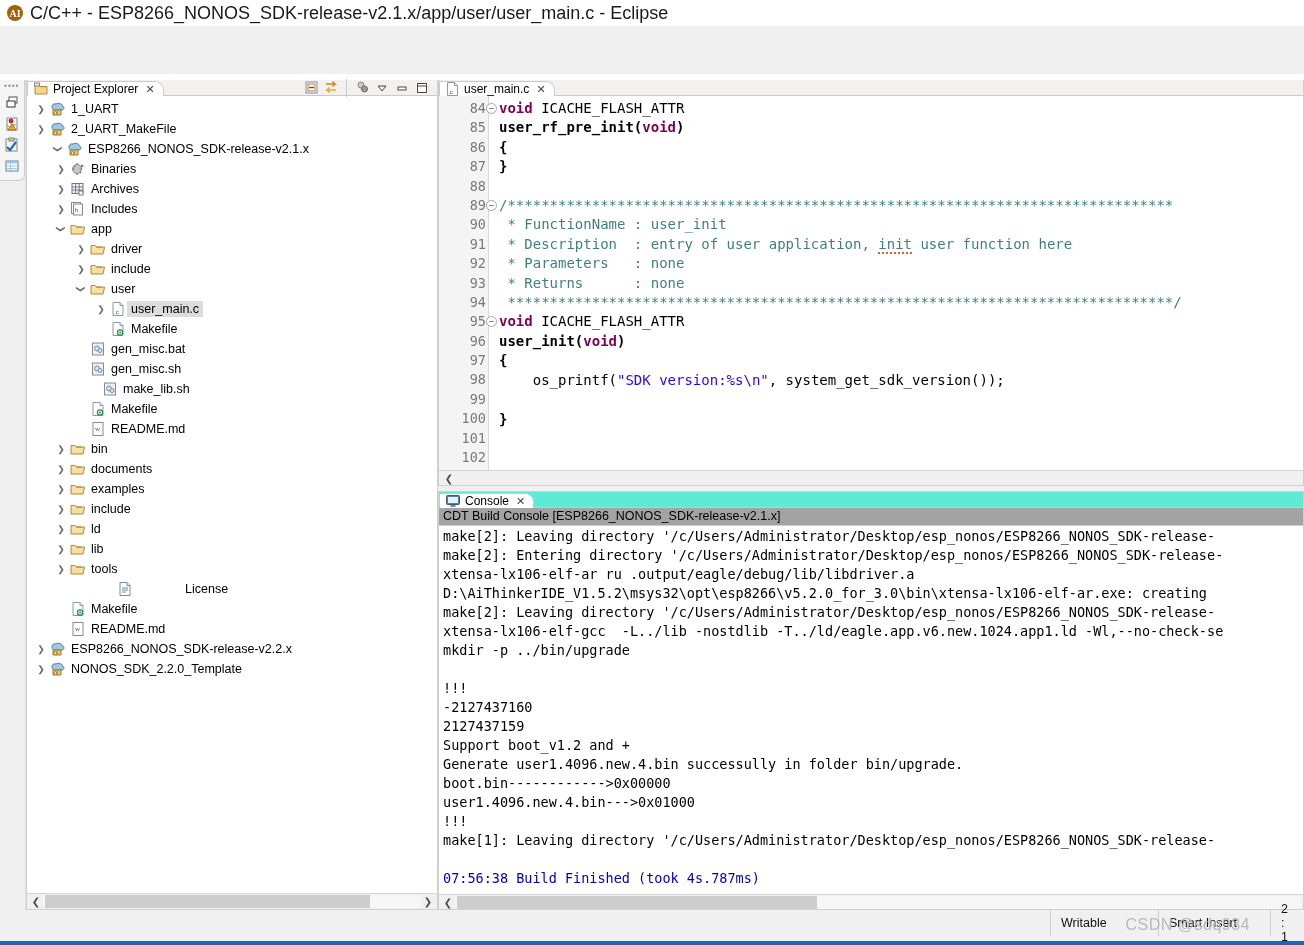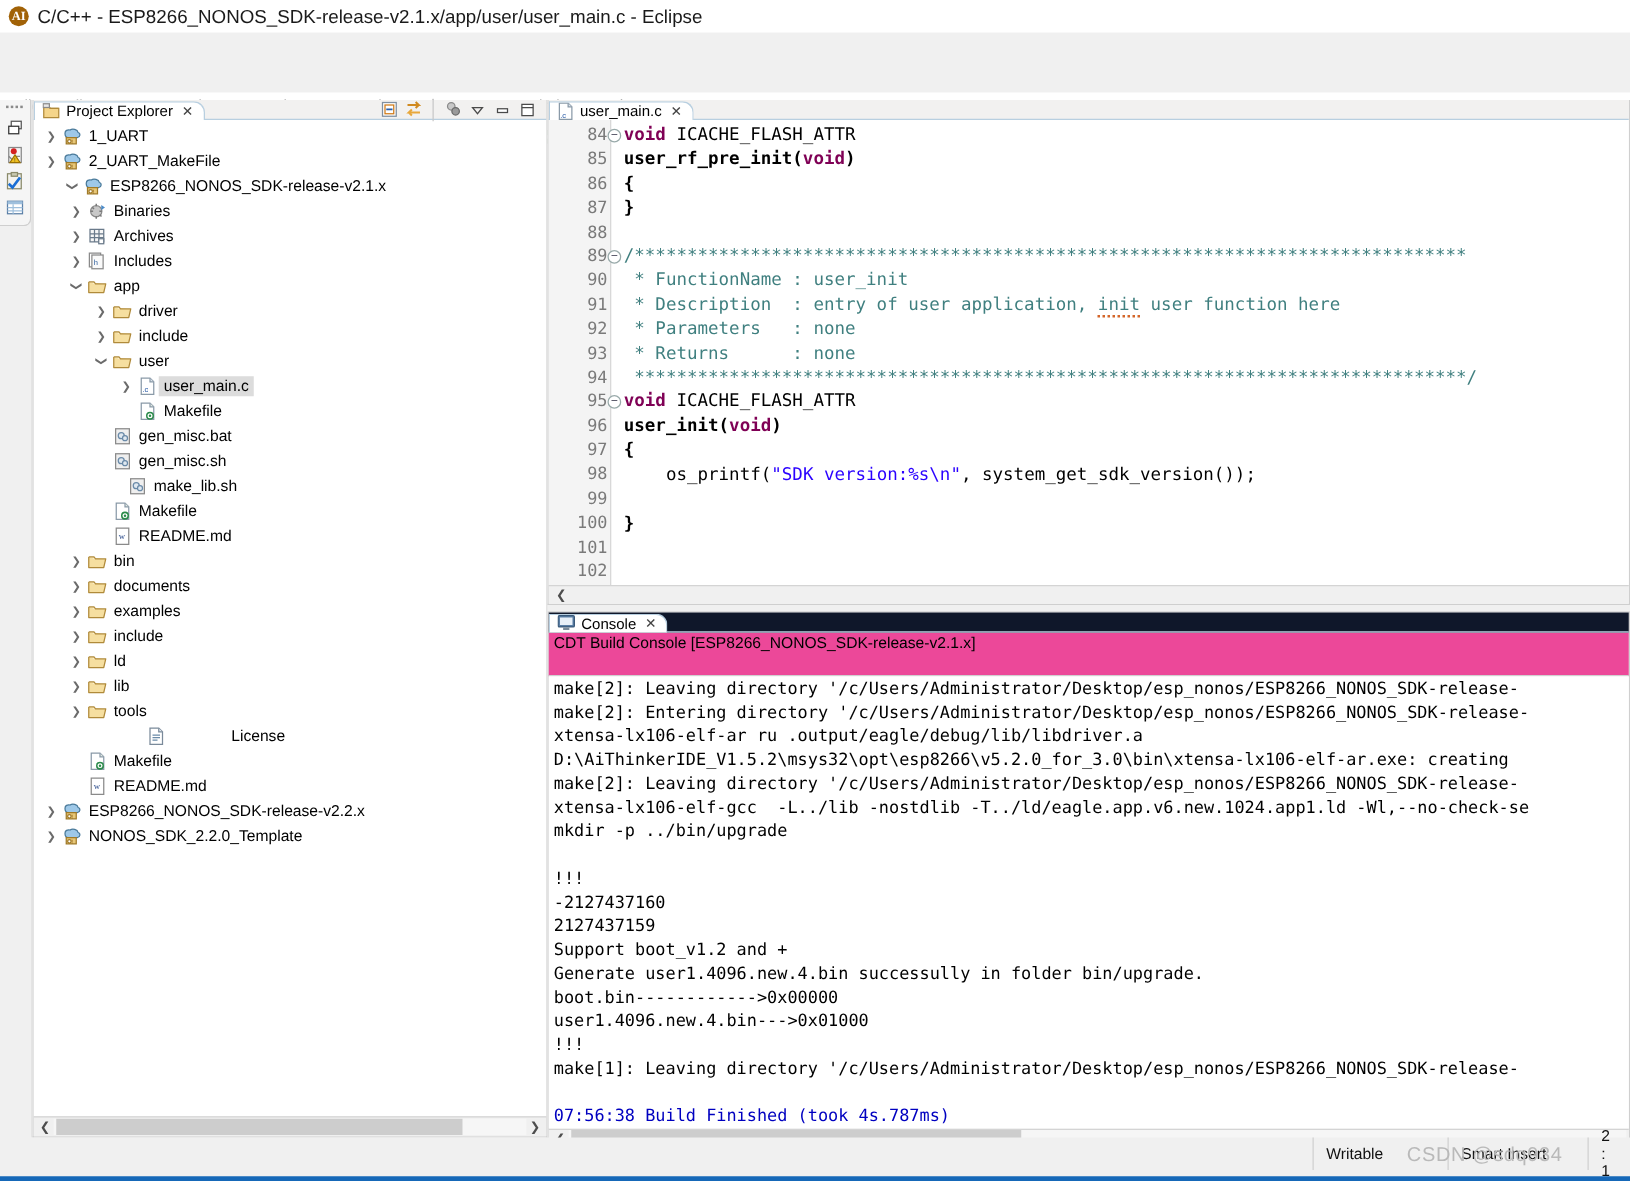--- a/index.html
+++ b/index.html
@@ -18,21 +18,21 @@
   .titlebar {
     height: 26px; background: #ffffff; display: flex; align-items: center;
     padding-left: 7px; gap: 7px;
   }
   .app-logo {
     width: 16px; height: 16px; border-radius: 50%;
     background: #a16207; color: #fff; font-size: 10px; font-weight: bold;
     display: flex; align-items: center; justify-content: center;
     font-family: "Liberation Serif", serif;
   }
-  .title-text { font-size: 15px; color: #1a1a1a; }
+  .title-text { font-size: 18px; color: #1a1a1a; }
 
   
   .menubar {
     height: 22px; background: #ffffff; display: flex; align-items: center;
     padding-left: 4px; border-bottom: 1px solid #e4e4e4; margin-top: 48px;
   }
   .menu-item {
     padding: 2px 8px; font-size: 12.5px; color: #111; cursor: default;
   }
 
@@ -145,22 +145,22 @@
   .code .spell { border-bottom: 2px dotted #d4662a; }
   .ed-hscroll { height: 15px; background: #f0f0f0; border-top: 1px solid #d4d4d4;
     display: flex; align-items: center; padding-left: 3px; }
 
   
   .console-pane {
     flex: 1; display: flex; flex-direction: column; margin-top: 5px;
     border: 1px solid #cfcfcf; background: #fff;
   }
   .console-sub {
-    height: 35px; font-size: 12.5px; padding: 1px 4px; color: #000;
-    border-bottom: 1px solid #d0d0d0; background: #ec4899;
+    height: 18px; font-size: 12.5px; padding: 1px 4px; color: #000;
+    border-bottom: 1px solid #d0d0d0; background: #a3a3a3;
   }
   .console-body {
     flex: 1; overflow: hidden; font-family: "DejaVu Sans Mono", monospace;
     font-size: 13.5px; line-height: 19px; white-space: pre; padding: 1px 0 0 4px;
     background: #fff; color: #000;
   }
   .console-body .blue { color: #0000c0; }
   .cs-hscroll { height: 15px; background: #f0f0f0; border-top: 1px solid #d4d4d4;
     display: flex; align-items: center; padding: 0 2px; }
 
@@ -845,21 +845,21 @@
               <div class="gl">102</div>
             </div>
           <div class="code" id="code"><div><span class="kw">void</span><span> ICACHE_FLASH_ATTR</span></div><div><span class="fn">user_rf_pre_init</span><span class="fn">(</span><span class="kw">void</span><span class="fn">)</span></div><div><span class="fn">{</span></div><div><span class="fn">}</span></div><div>&nbsp;</div><div><span class="cm">/*******************************************************************************</span></div><div><span class="cm"> * FunctionName : user_init</span></div><div><span class="cm"> * Description  : entry of user application, </span><span class="cm spell">init</span><span class="cm"> user function here</span></div><div><span class="cm"> * Parameters   : none</span></div><div><span class="cm"> * Returns      : none</span></div><div><span class="cm"> *******************************************************************************/</span></div><div><span class="kw">void</span><span> ICACHE_FLASH_ATTR</span></div><div><span class="fn">user_init</span><span class="fn">(</span><span class="kw">void</span><span class="fn">)</span></div><div><span class="fn">{</span></div><div><span>    os_printf(</span><span class="st">"SDK version:%s\n"</span><span>, system_get_sdk_version());</span></div><div>&nbsp;</div><div><span class="fn">}</span></div><div>&nbsp;</div><div>&nbsp;</div></div>
         </div>
         <div class="ed-hscroll">
           <div class="hs-arrow">❮</div>
         </div>
       </div>
 
       <div class="console-pane">
-        <div class="view-tabs" style="background:#0f172a">
+        <div class="view-tabs" style="background:#5eead4">
           <div class="view-tab">
             <span>
               <svg width="14" height="13" viewBox="0 0 14 13">
                 <rect x="0.5" y="0.5" width="13" height="9" rx="1" fill="#5b7fa6" stroke="#3a5a7a"></rect>
                 <rect x="2" y="2" width="10" height="6" fill="#e8f0f8"></rect>
                 <rect x="4.5" y="10" width="5" height="2" fill="#7a8a9a"></rect>
               </svg>
             </span>
             <span>Console</span>
             <span class="close">✕</span>

